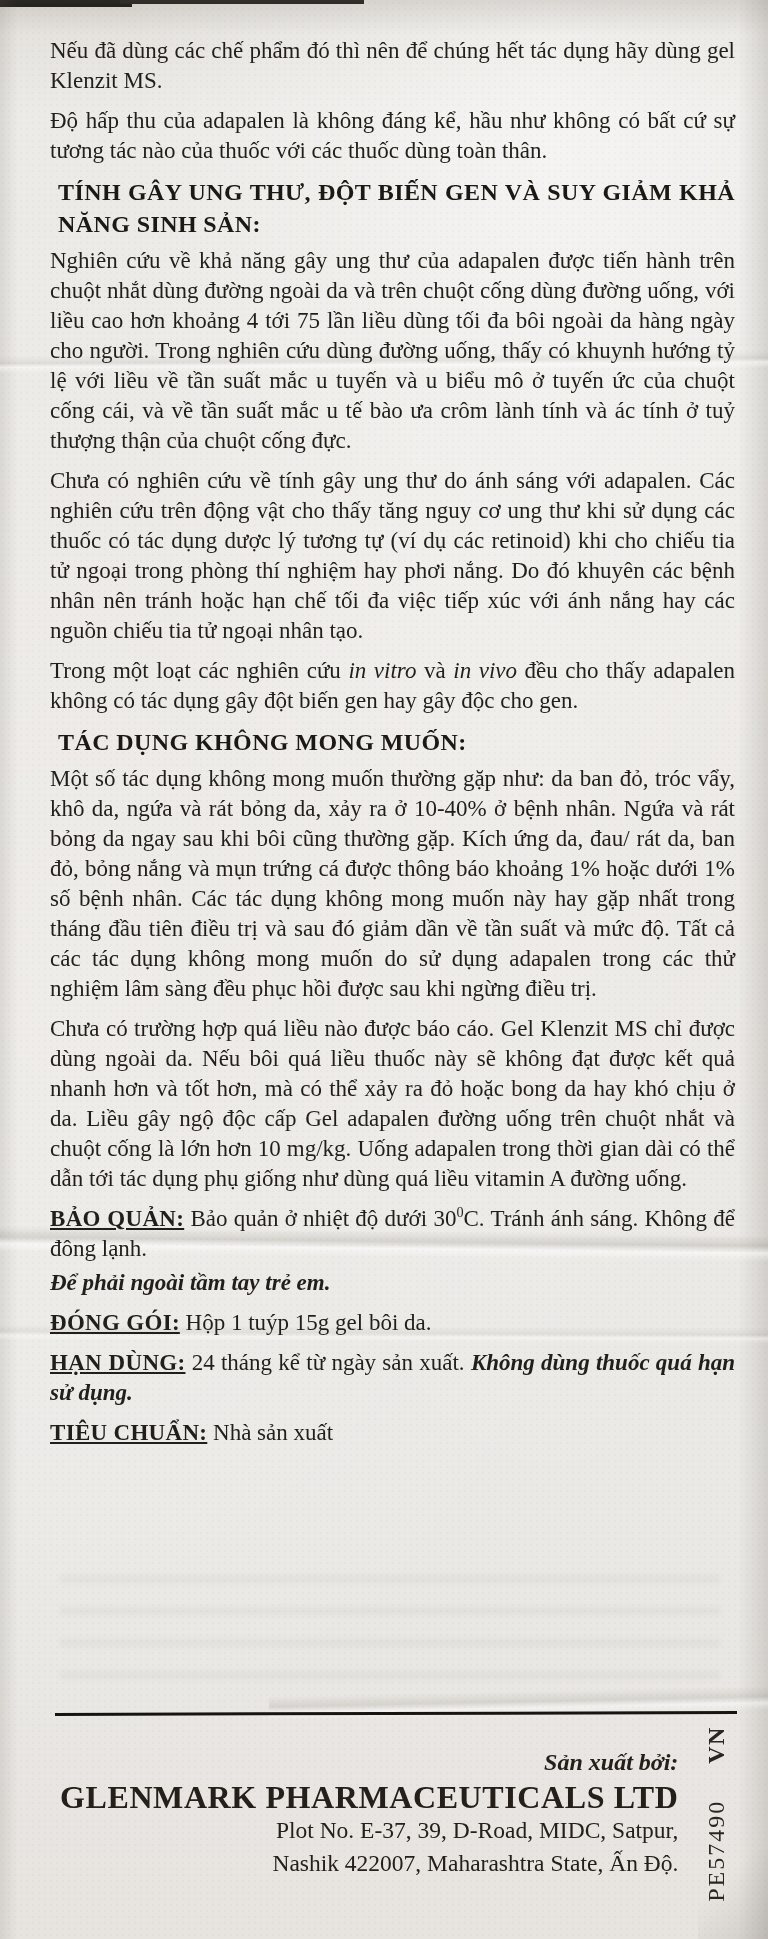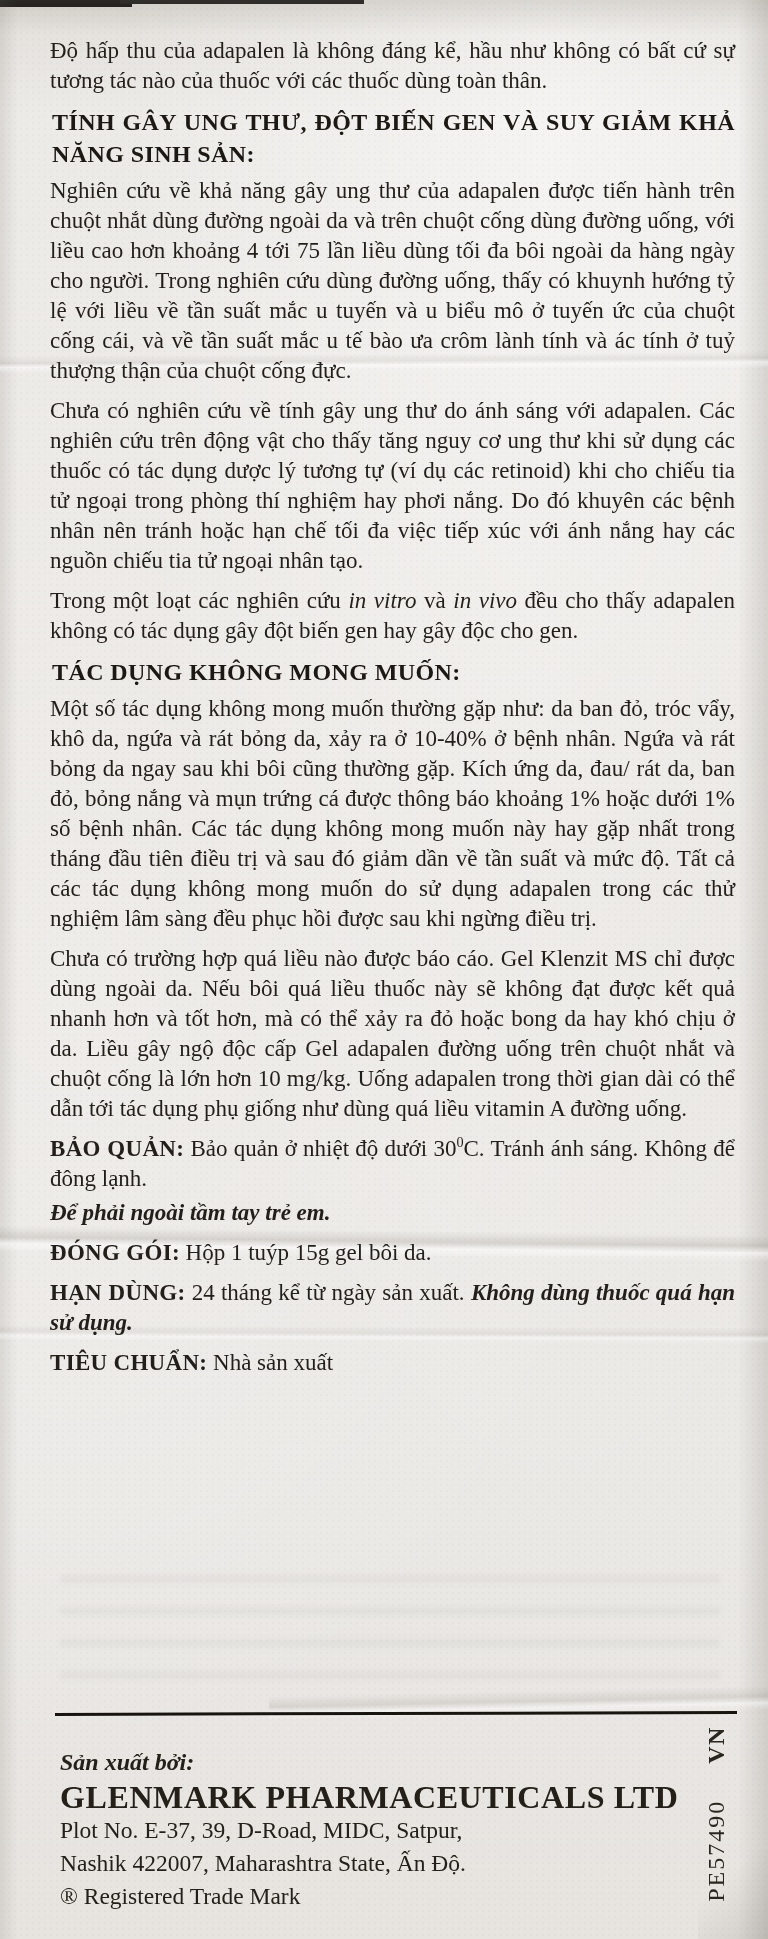--- a/index.html
+++ b/index.html
@@ -54,47 +54,47 @@
     position: relative;
     padding: 36px 33px 0 50px;
     color: #221e19;
     font-size: 23px;
     line-height: 30px;
   }
   .p { text-align: justify; margin: 0 0 10px 0; }
   .h {
     font-weight: bold;
     color: #1c1813;
-    margin: 6px 0 6px 2px;
+    margin: 6px 0 6px 8px;
     letter-spacing: 0.4px;
     font-size: 24px;
     line-height: 32px;
     text-align: justify;
   }
   .i  { font-style: italic; }
   .bi { font-weight: bold; font-style: italic; }
-  .lbl { font-weight: bold; letter-spacing: 0.3px; }
+  .lbl { font-weight: bold; letter-spacing: 0.3px; text-decoration: underline; }
   sup { font-size: 0.62em; line-height: 0; vertical-align: super; }
   .tight { margin-bottom: 4px; }
 
   
   .rule {
     position: absolute;
     top: 1712px; left: 55px; width: 682px; height: 3px;
     background: #17140f;
     transform: rotate(-0.15deg);
   }
   .footer {
     position: absolute;
     top: 1746px; left: 60px;
     color: #242019;
     font-size: 23.5px;
     line-height: 33px;
   }
-  .footer p { margin: 0; }
+  .footer p { margin: 0; text-align: right; }
   .footer .made-by { font-size: 24px; margin-bottom: 2px; }
   .footer .fname { font-weight: bold; letter-spacing: 0.6px; font-size: 32px; }
   .sidecode {
     position: absolute;
     top: 1814px; left: 716px;
     transform: translate(-50%, -50%) rotate(-90deg);
     white-space: nowrap;
     font-size: 24px;
     letter-spacing: 2px;
     color: #2a261f;
@@ -113,20 +113,21 @@
   <div class="overlay right-shade"></div>
   <div class="overlay crease-1"></div>
   <div class="overlay crease-2"></div>
   <div class="overlay crease-3"></div>
   <div class="overlay crease-4"></div>
   <div class="overlay corner-fold"></div>
   <div class="overlay ghost-showthrough"></div>
 
   <div class="content">
 
+    <p class="p">Nếu đã dùng các chế phẩm đó thì nên để chúng hết tác dụng hãy dùng gel Klenzit MS.</p>
     <p class="p">Độ hấp thu của adapalen là không đáng kể, hầu như không có bất cứ sự tương tác nào của thuốc với các thuốc dùng toàn thân.</p>
 
     <div class="h">TÍNH GÂY UNG THƯ, ĐỘT BIẾN GEN VÀ SUY GIẢM KHẢ NĂNG SINH SẢN:</div>
     <p class="p">Nghiên cứu về khả năng gây ung thư của adapalen được tiến hành trên chuột nhắt dùng đường ngoài da và trên chuột cống dùng đường uống, với liều cao hơn khoảng 4 tới 75 lần liều dùng tối đa bôi ngoài da hàng ngày cho người. Trong nghiên cứu dùng đường uống, thấy có khuynh hướng tỷ lệ với liều về tần suất mắc u tuyến và u biểu mô ở tuyến ức của chuột cống cái, và về tần suất mắc u tế bào ưa crôm lành tính và ác tính ở tuỷ thượng thận của chuột cống đực.</p>
     <p class="p">Chưa có nghiên cứu về tính gây ung thư do ánh sáng với adapalen. Các nghiên cứu trên động vật cho thấy tăng nguy cơ ung thư khi sử dụng các thuốc có tác dụng dược lý tương tự (ví dụ các retinoid) khi cho chiếu tia tử ngoại trong phòng thí nghiệm hay phơi nắng. Do đó khuyên các bệnh nhân nên tránh hoặc hạn chế tối đa việc tiếp xúc với ánh nắng hay các nguồn chiếu tia tử ngoại nhân tạo.</p>
     <p class="p"><span>Trong một loạt các nghiên cứu </span><span class="i">in vitro</span><span> và </span><span class="i">in vivo</span><span> đều cho thấy adapalen không có tác dụng gây đột biến gen hay gây độc cho gen.</span></p>
 
     <div class="h">TÁC DỤNG KHÔNG MONG MUỐN:</div>
     <p class="p">Một số tác dụng không mong muốn thường gặp như: da ban đỏ, tróc vẩy, khô da, ngứa và rát bỏng da, xảy ra ở 10-40% ở bệnh nhân. Ngứa và rát bỏng da ngay sau khi bôi cũng thường gặp. Kích ứng da, đau/ rát da, ban đỏ, bỏng nắng và mụn trứng cá được thông báo khoảng 1% hoặc dưới 1% số bệnh nhân. Các tác dụng không mong muốn này hay gặp nhất trong tháng đầu tiên điều trị và sau đó giảm dần về tần suất và mức độ. Tất cả các tác dụng không mong muốn do sử dụng adapalen trong các thử nghiệm lâm sàng đều phục hồi được sau khi ngừng điều trị.</p>
 
@@ -143,19 +144,18 @@
 
   </div>
 
   <div class="rule"></div>
 
   <div class="footer">
     <p class="bi made-by">Sản xuất bởi:</p>
     <p class="fname">GLENMARK PHARMACEUTICALS LTD</p>
     <p>Plot No. E-37, 39, D-Road, MIDC, Satpur,</p>
     <p>Nashik 422007, Maharashtra State, Ấn Độ.</p>
-    <p>® Registered Trade Mark</p>
   </div>
 
   <div class="sidecode"><span>PE57490</span><span class="vn">VN</span></div>
 
   <div class="overlay grain"></div>
 </div>
 
 </body></html>

